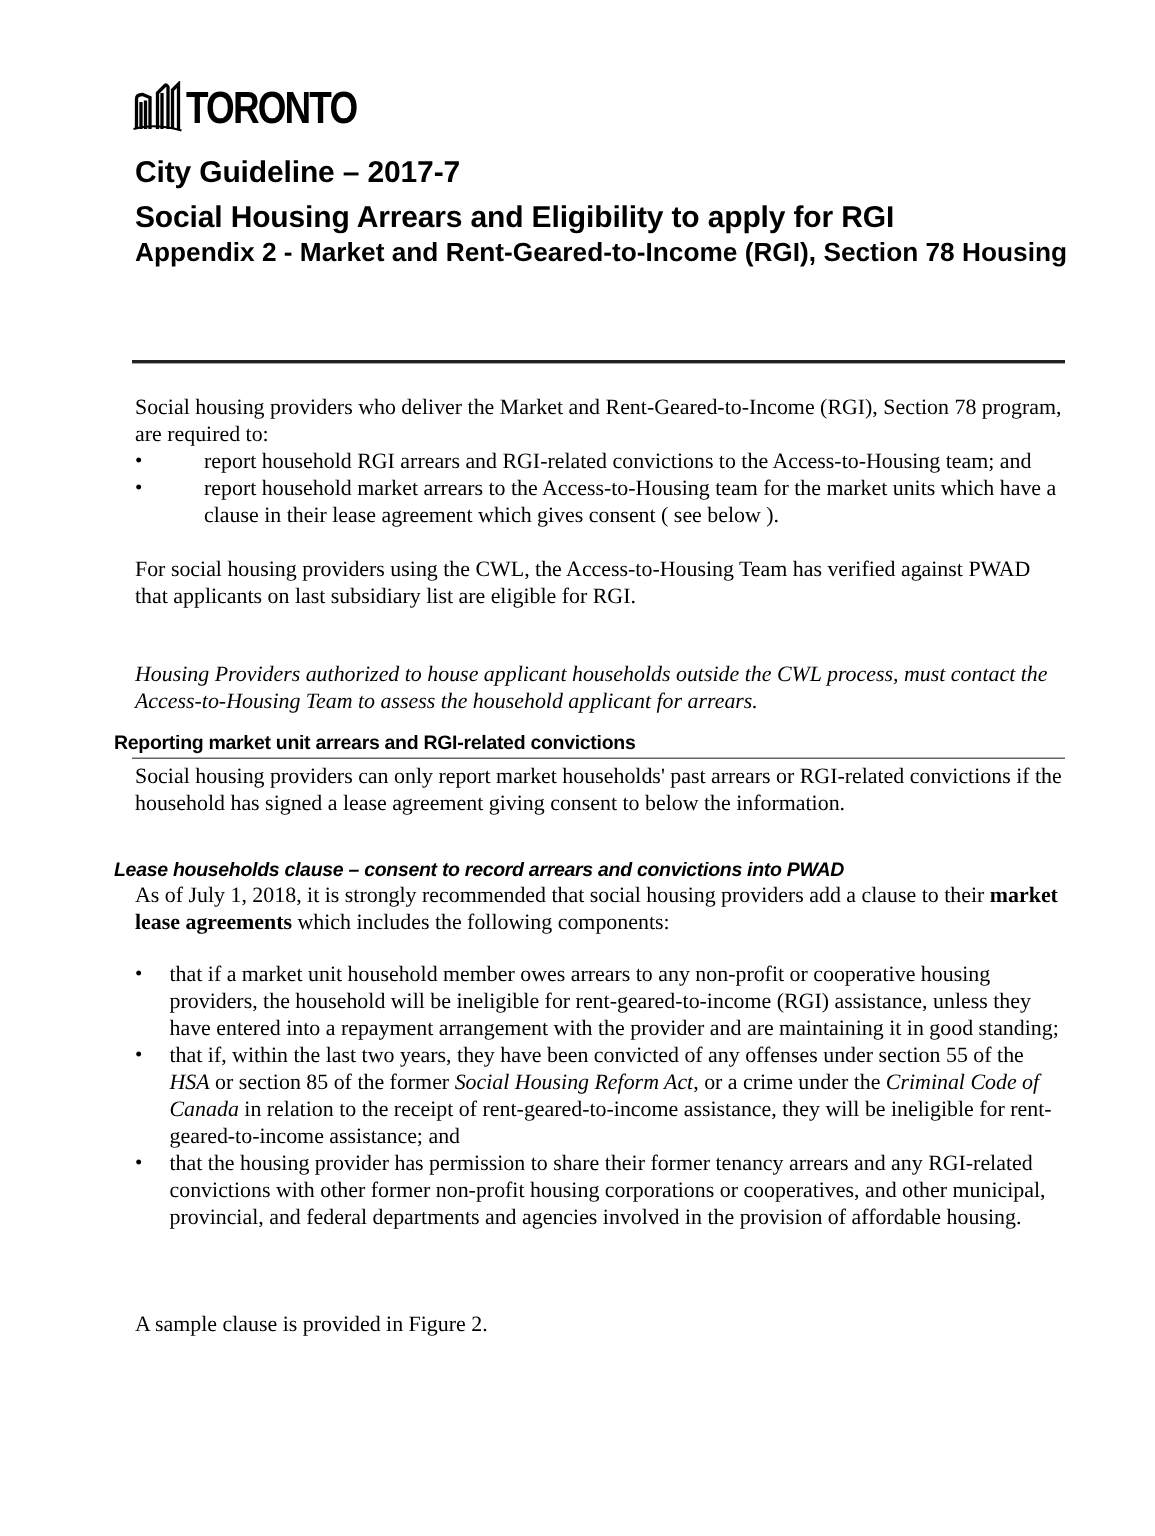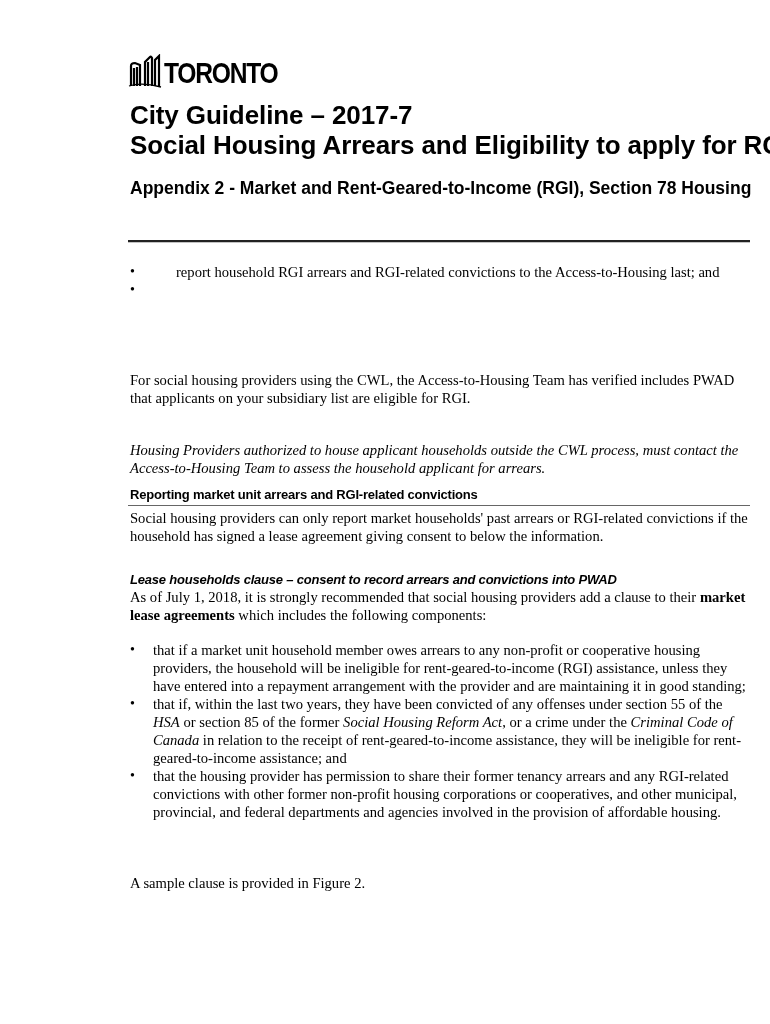--- a/index.html
+++ b/index.html
@@ -1,34 +1,34 @@
 <!DOCTYPE html>
 <html><head>
 <meta charset="utf-8">
 <style>
   html, body { margin: 0; padding: 0; background: #ffffff; }
   body { width: 770px; height: 1024px; position: relative; overflow: hidden; color: #000; }
-  .abs { position: absolute; margin-left: 40px; }
+  .abs { position: absolute; }
   .logo { left: 88px; top: 52px; display: flex; align-items: flex-end; height: 36px; }
   .logo svg { display: block; }
   .logo-word { font-family: "Liberation Sans", sans-serif; font-weight: bold; font-size: 30px; line-height: 30px; letter-spacing: -1.5px; transform: scaleX(0.82); transform-origin: left bottom; margin-left: 2px; font-stretch: condensed; }
-  .h1 { font-family: "Liberation Sans", sans-serif; font-weight: bold; font-size: 26px; line-height: 24px; left: 90px; white-space: nowrap; letter-spacing: -0.1px; }
+  .h1 { font-family: "Liberation Sans", sans-serif; font-weight: bold; font-size: 20px; line-height: 24px; left: 90px; white-space: nowrap; letter-spacing: -0.1px; }
   .h2 { font-family: "Liberation Sans", sans-serif; font-weight: bold; font-size: 17.5px; line-height: 21px; left: 90px; width: 640px; }
   .h2 .line2 { display: block; padding-left: 8px; }
   .rule-thick { left: 88px; top: 240px; width: 622px; height: 2px; background: #222; box-shadow: 0 0.5px 0 #888; }
   .body-text { font-family: "Liberation Serif", serif; font-size: 14.6px; line-height: 18px; left: 90px; width: 622px; }
   .body-text p { margin: 0; }
   ul.list { margin: 0; padding: 0; list-style: none; }
   ul.list li { position: relative; }
   ul.list li .bullet { position: absolute; left: 0; top: 0; font-size: 14px; }
   .list1 li { padding-left: 46px; }
   .list1 li .bullet { left: 26px; }
   .list2 li { padding-left: 23px; }
   .list2 li .bullet { left: 3px; }
-  .sec-head { font-family: "Liberation Sans", sans-serif; font-weight: bold; font-size: 13px; line-height: 16px; left: 90px; width: 620px; letter-spacing: -0.2px; }
+  .sec-head { font-family: "Liberation Sans", sans-serif; font-weight: bold; font-size: 13px; line-height: 16px; left: 76px; width: 620px; letter-spacing: -0.2px; }
   .sec-rule { left: 88px; top: 505px; width: 622px; height: 1px; background: #666; }
   .sec-head-it { font-style: italic; }
 </style>
 </head>
 <body>
 
 <div class="abs logo">
   <svg width="34" height="34" viewBox="0 0 34 34">
     <g fill="none" stroke="#000" stroke-width="2.2">
       <path d="M3 32 V12 Q3 9 7 9 L12 11 V32"></path>
@@ -38,39 +38,41 @@
       <path d="M20 32 V8"></path>
       <path d="M27 32 V6 L31 2 V32"></path>
     </g>
     <path d="M1 32 Q14 28 33 33" stroke="#000" stroke-width="1.3" fill="none"></path>
   </svg>
   <span class="logo-word">TORONTO</span>
 </div>
 
 <div class="abs h1" style="top:103px;">City Guideline – 2017-7</div>
 <div class="abs h1" style="top:133px;">Social Housing Arrears and Eligibility to apply for RGI</div>
-<div class="abs h2" style="top:178px;">
+<div class="abs h2" style="top:158px;">
   <span>Appendix 2 - Market and Rent-Geared-to-Income (RGI), Section 78 Housing</span>
 </div>
 
 <div class="abs rule-thick"></div>
 
 <div class="abs body-text" style="top:263px;">
+  <p>Social housing providers who deliver the Market and Rent-Geared-to-Income (RGI), Section 78 program, are required to:</p>
   <ul class="list list1">
     <li>
       <span class="bullet">•</span>
-      <span>report household RGI arrears and RGI-related convictions to the Access-to-Housing last; and</span>
+      <span>report household RGI arrears and RGI-related convictions to the Access-to-Housing team; and</span>
     </li>
     <li>
       <span class="bullet">•</span>
+      <span>report household market arrears to the Access-to-Housing team for the market units which have a clause in their lease agreement which gives consent ( see below ).</span>
     </li>
   </ul>
 </div>
 
-<div class="abs body-text" style="top:371px;">For social housing providers using the CWL, the Access-to-Housing Team has verified includes PWAD that applicants on your subsidiary list are eligible for RGI.</div>
+<div class="abs body-text" style="top:371px;">For social housing providers using the CWL, the Access-to-Housing Team has verified against PWAD that applicants on last subsidiary list are eligible for RGI.</div>
 <div class="abs body-text" style="top:441px;font-style:italic;">Housing Providers authorized to house applicant households outside the CWL process, must contact the Access-to-Housing Team to assess the household applicant for arrears.</div>
 
 <div class="abs sec-head" style="top:487px;">Reporting market unit arrears and RGI-related convictions</div>
 <div class="abs sec-rule"></div>
 <div class="abs body-text" style="top:509px;">Social housing providers can only report market households' past arrears or RGI-related convictions if the household has signed a lease agreement giving consent to below the information.</div>
 
 <div class="abs sec-head sec-head-it" style="top:572px;">Lease households clause – consent to record arrears and convictions into PWAD</div>
 <div class="abs body-text" style="top:588px;">
   <p>
     <span>As of July 1, 2018, it is strongly recommended that social housing providers add a clause to their </span><b>market lease agreements</b><span> which includes the following components:</span>

